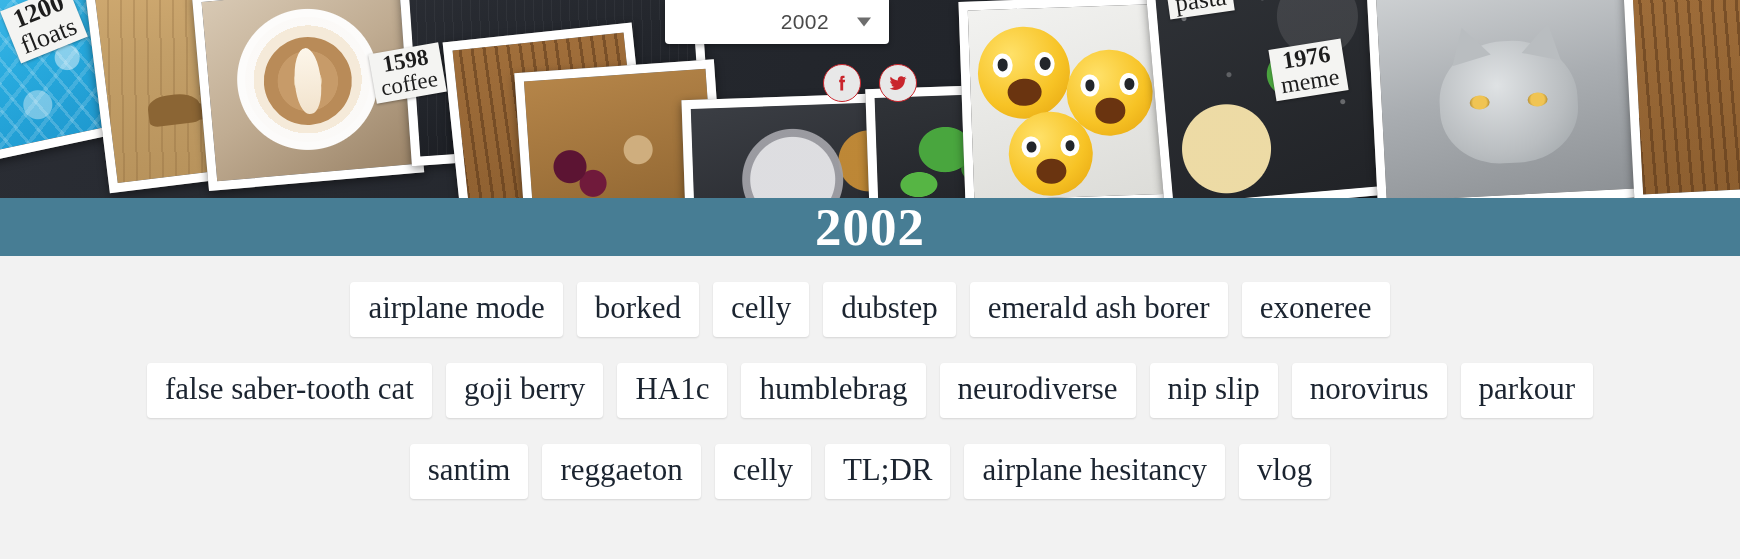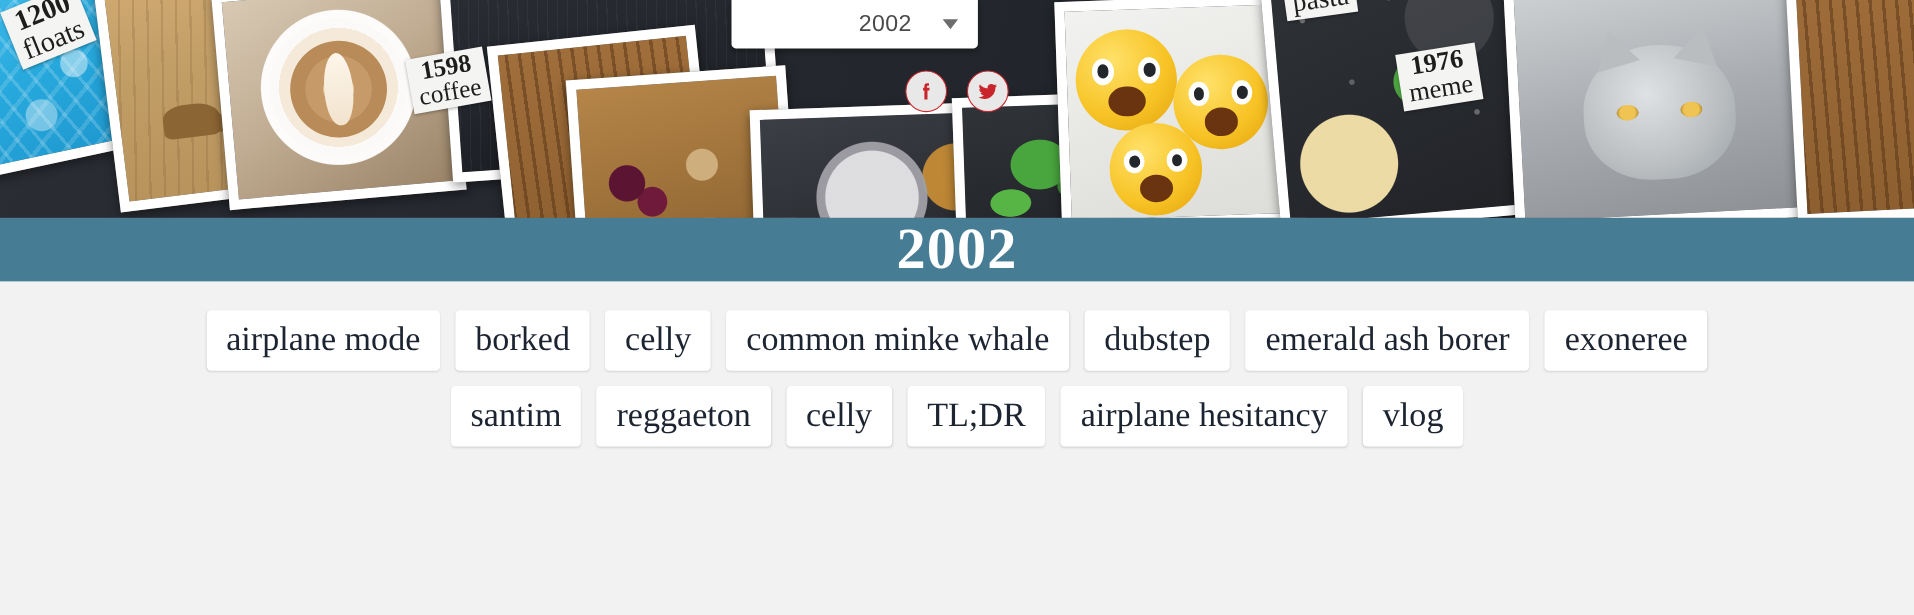--- a/index.html
+++ b/index.html
@@ -229,21 +229,21 @@
   
   .tags{
     padding: 26px 8px 0;
     background:#f2f2f2;
     height: 303px;
   }
   .row{
     display:flex;
     justify-content:center;
     gap: 14px;
-    margin-bottom: 14px;
+    margin-bottom: 26px;
   }
   .tag{
     background:#ffffff;
     border-radius:4px;
     box-shadow: 0 1px 2px rgba(0,0,0,.12);
     padding: 10px 18px 12px;
     font-family:"Liberation Serif", serif;
     font-size: 31px;
     line-height: 1.06;
     color:#1b2430;
@@ -370,24 +370,33 @@
 
 <div class="banner">
   <h1>2002</h1>
 </div>
 
 <div class="tags">
   <div class="row">
     <span class="tag">airplane mode</span>
     <span class="tag">borked</span>
     <span class="tag">celly</span>
-    <span class="tag">common minke whale</span>
     <span class="tag">dubstep</span>
     <span class="tag">emerald ash borer</span>
     <span class="tag">exoneree</span>
+  </div>
+  <div class="row">
+    <span class="tag">false saber-tooth cat</span>
+    <span class="tag">goji berry</span>
+    <span class="tag">HA1c</span>
+    <span class="tag">humblebrag</span>
+    <span class="tag">neurodiverse</span>
+    <span class="tag">nip slip</span>
+    <span class="tag">norovirus</span>
+    <span class="tag">parkour</span>
   </div>
   <div class="row">
     <span class="tag">santim</span>
     <span class="tag">reggaeton</span>
     <span class="tag">celly</span>
     <span class="tag">TL;DR</span>
     <span class="tag">airplane hesitancy</span>
     <span class="tag">vlog</span>
   </div>
 </div>

